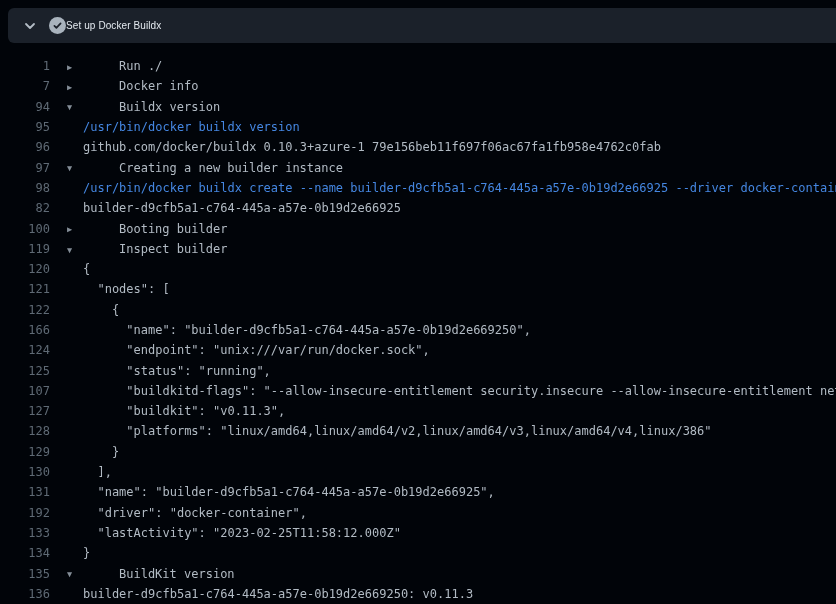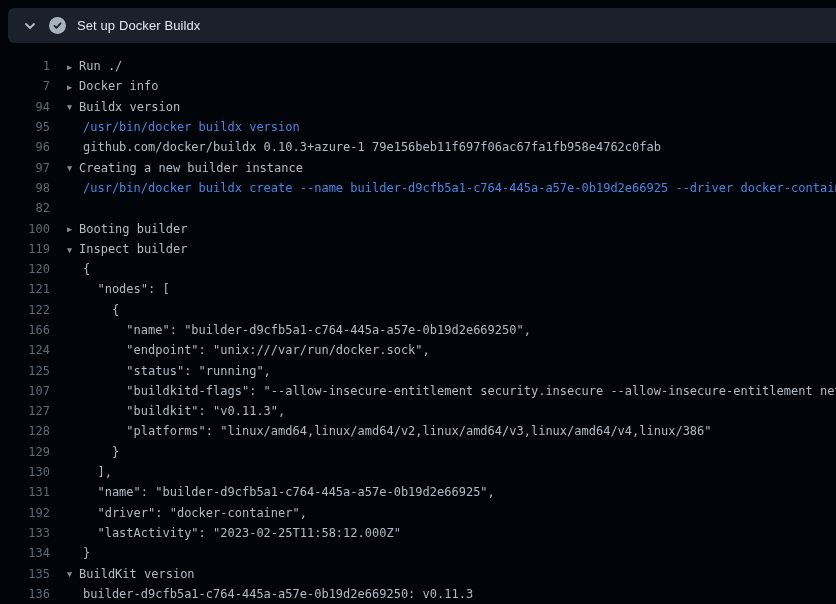--- a/index.html
+++ b/index.html
@@ -19,22 +19,21 @@
   .chev{
     margin-left:15px;width:13px;height:13px;flex:none;
     display:flex;align-items:center;justify-content:center;
   }
   .check-badge{
     margin-left:13px;width:17px;height:17px;border-radius:50%;
     background:#a9b3bd;flex:none;
     display:flex;align-items:center;justify-content:center;
   }
   .step-title{
-    margin-left:11px;
-    color:#e3e9ef;font-size:13px;font-weight:500;
+    color:#e3e9ef;font-size:10px;font-weight:500;
     letter-spacing:.1px;
   }
   
   .log{
     position:absolute;left:0;top:43px;right:0;bottom:0;
     padding-top:13px;
     font-family:"DejaVu Sans Mono","Liberation Mono",monospace;
     font-size:12px;
   }
   .row{
@@ -48,21 +47,21 @@
   .body{
     flex:1;display:flex;align-items:center;overflow:hidden;
     padding-left:17px;
   }
   .arrow{
     flex:none;width:12px;font-size:8.5px;color:#848e98;
     line-height:1;transform:translateY(.5px);
   }
   .row.out .body, .row.cmd .body{padding-left:33px;text-align:right;}
   .txt{white-space:pre;}
-  .row.group .txt{color:#b2bbc4;}
+  .row.group .txt{color:#b2bbc4;margin-left:40px;}
   .row.out .txt{color:#b2bbc4;}
   .row.cmd .txt{color:#4587e2;}
   .row.group{cursor:pointer;}
 </style>
 </head>
 <body>
 
 <div class="step-header">
   <span class="chev">
     <svg width="12" height="12" viewBox="0 0 12 12">
@@ -78,21 +77,21 @@
 </div>
 
 <div class="log" id="log">
     <div class="row group"><span class="num">1</span><span class="body"><span class="arrow">▶</span><span class="txt">Run ./</span></span></div>
     <div class="row group"><span class="num">7</span><span class="body"><span class="arrow">▶</span><span class="txt">Docker info</span></span></div>
     <div class="row group"><span class="num">94</span><span class="body"><span class="arrow">▼</span><span class="txt">Buildx version</span></span></div>
     <div class="row cmd"><span class="num">95</span><span class="body"><span class="txt">/usr/bin/docker buildx version</span></span></div>
     <div class="row out"><span class="num">96</span><span class="body"><span class="txt">github.com/docker/buildx 0.10.3+azure-1 79e156beb11f697f06ac67fa1fb958e4762c0fab</span></span></div>
     <div class="row group"><span class="num">97</span><span class="body"><span class="arrow">▼</span><span class="txt">Creating a new builder instance</span></span></div>
     <div class="row cmd"><span class="num">98</span><span class="body"><span class="txt">/usr/bin/docker buildx create --name builder-d9cfb5a1-c764-445a-a57e-0b19d2e66925 --driver docker-container</span></span></div>
-    <div class="row out"><span class="num">82</span></div>
+    <div class="row out"><span class="num">82</span><span class="body"><span class="txt">builder-d9cfb5a1-c764-445a-a57e-0b19d2e66925</span></span></div>
     <div class="row group"><span class="num">100</span><span class="body"><span class="arrow">▶</span><span class="txt">Booting builder</span></span></div>
     <div class="row group"><span class="num">119</span><span class="body"><span class="arrow">▼</span><span class="txt">Inspect builder</span></span></div>
     <div class="row out"><span class="num">120</span><span class="body"><span class="txt">{</span></span></div>
     <div class="row out"><span class="num">121</span><span class="body"><span class="txt">  "nodes": [</span></span></div>
     <div class="row out"><span class="num">122</span><span class="body"><span class="txt">    {</span></span></div>
     <div class="row out"><span class="num">166</span><span class="body"><span class="txt">      "name": "builder-d9cfb5a1-c764-445a-a57e-0b19d2e669250",</span></span></div>
     <div class="row out"><span class="num">124</span><span class="body"><span class="txt">      "endpoint": "unix:///var/run/docker.sock",</span></span></div>
     <div class="row out"><span class="num">125</span><span class="body"><span class="txt">      "status": "running",</span></span></div>
     <div class="row out"><span class="num">107</span><span class="body"><span class="txt">      "buildkitd-flags": "--allow-insecure-entitlement security.insecure --allow-insecure-entitlement network.host",</span></span></div>
     <div class="row out"><span class="num">127</span><span class="body"><span class="txt">      "buildkit": "v0.11.3",</span></span></div>

